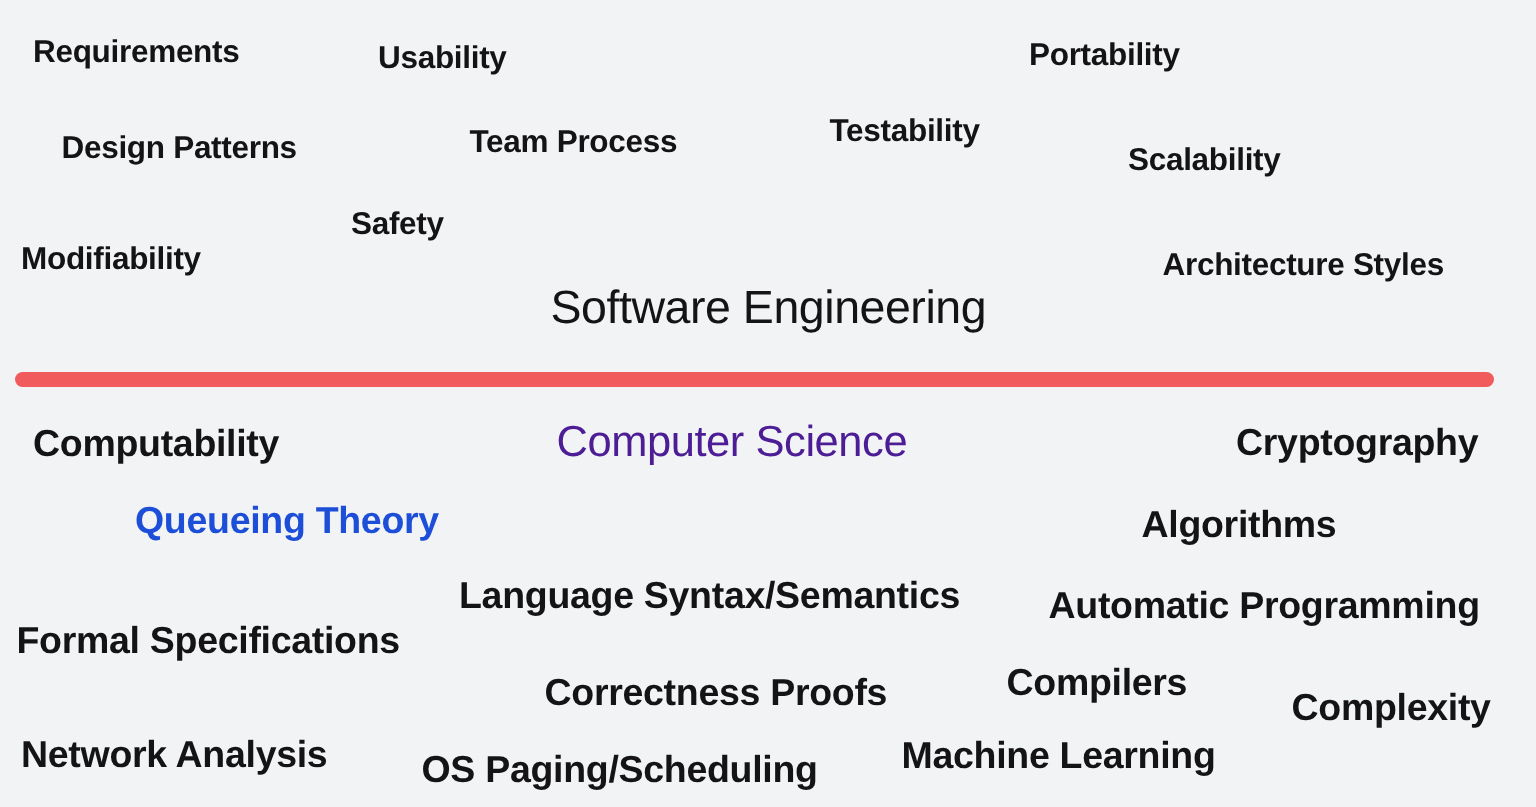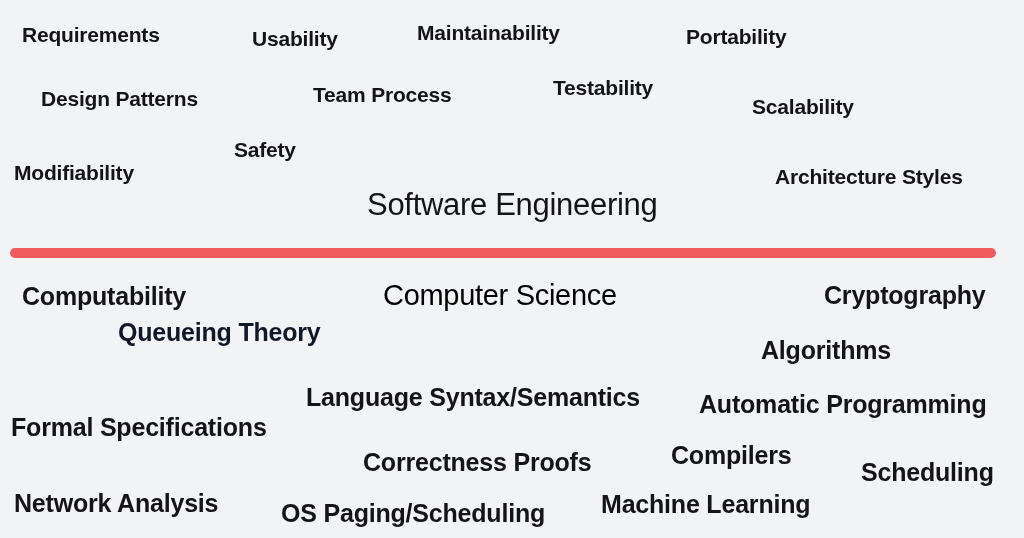--- a/index.html
+++ b/index.html
@@ -69,21 +69,20 @@
 <body style="background: rgb(242, 243, 245);">
 
 <div id="diagram" style="background: rgb(242, 243, 245);">
 
   <div class="layer">
 
     <span class="term se-term" style="left: 22px; top: 24px; color: rgb(20, 20, 23);">Requirements</span>
 
     <span class="term se-term" style="left: 252px; top: 28px; color: rgb(20, 20, 23);">Usability</span>
 
-    <span class="term se-term" style="left: 417px; top: 22px; color: rgb(20, 20, 23);">Maintainability</span>
 
     <span class="term se-term" style="left: 686px; top: 26px; color: rgb(20, 20, 23);">Portability</span>
 
 
     <span class="term se-term" style="left: 41px; top: 88px; color: rgb(20, 20, 23);">Design Patterns</span>
 
     <span class="term se-term" style="left: 313px; top: 84px; color: rgb(20, 20, 23);">Team Process</span>
 
     <span class="term se-term" style="left: 553px; top: 77px; color: rgb(20, 20, 23);">Testability</span>
 
@@ -95,41 +94,41 @@
 
     <span class="term se-term" style="left: 775px; top: 166px; color: rgb(20, 20, 23);">Architecture Styles</span>
 
     <span class="heading" id="se-heading" style="left: 367px; top: 189px; color: rgb(20, 20, 23);">Software Engineering</span>
   </div>
 
   <div id="divider" style="background: rgb(241, 91, 91);"></div>
 
   <div class="layer">
 
-    <span class="heading" id="cs-heading" style="left: 383px; top: 281px; color: #000000;">Computer Science</span>
+    <span class="heading" id="cs-heading" style="left: 371px; top: 281px; color: #4c1d95;">Computer Science</span>
 
     <span class="term cs-term" style="left: 22px; top: 284px; color: rgb(20, 20, 23);">Computability</span>
 
     <span class="term cs-term" style="left: 824px; top: 283px; color: rgb(20, 20, 23);">Cryptography</span>
 
-    <span class="term cs-term" style="left: 90px; top: 320px; color: #0f172a; margin-left: 28px;">Queueing Theory</span>
+    <span class="term cs-term" style="left: 90px; top: 335px; color: #1d4ed8;">Queueing Theory</span>
 
     <span class="term cs-term" style="left: 725px; top: 338px; color: rgb(20, 20, 23); margin-left: 36px;">Algorithms</span>
 
     <span class="term cs-term" style="left: 306px; top: 385px; color: rgb(20, 20, 23);">Language Syntax/Semantics</span>
 
     <span class="term cs-term" style="left: 699px; top: 392px; color: rgb(20, 20, 23);">Automatic Programming</span>
 
     <span class="term cs-term" style="left: 11px; top: 415px; color: rgb(20, 20, 23);">Formal Specifications</span>
 
     <span class="term cs-term" style="left: 363px; top: 450px; color: rgb(20, 20, 23);">Correctness Proofs</span>
 
     <span class="term cs-term" style="left: 671px; top: 443px; color: rgb(20, 20, 23);">Compilers</span>
 
-    <span class="term cs-term" style="left: 861px; top: 460px; color: rgb(20, 20, 23);">Scheduling</span>
+    <span class="term cs-term" style="left: 861px; top: 460px; color: rgb(20, 20, 23);">Complexity</span>
 
     <span class="term cs-term" style="left: 14px; top: 491px; color: rgb(20, 20, 23);">Network Analysis</span>
 
     <span class="term cs-term" style="left: 281px; top: 501px; color: rgb(20, 20, 23);">OS Paging/Scheduling</span>
 
     <span class="term cs-term" style="left: 601px; top: 492px; color: rgb(20, 20, 23);">Machine Learning</span>
   </div>
 
 </div>
 

